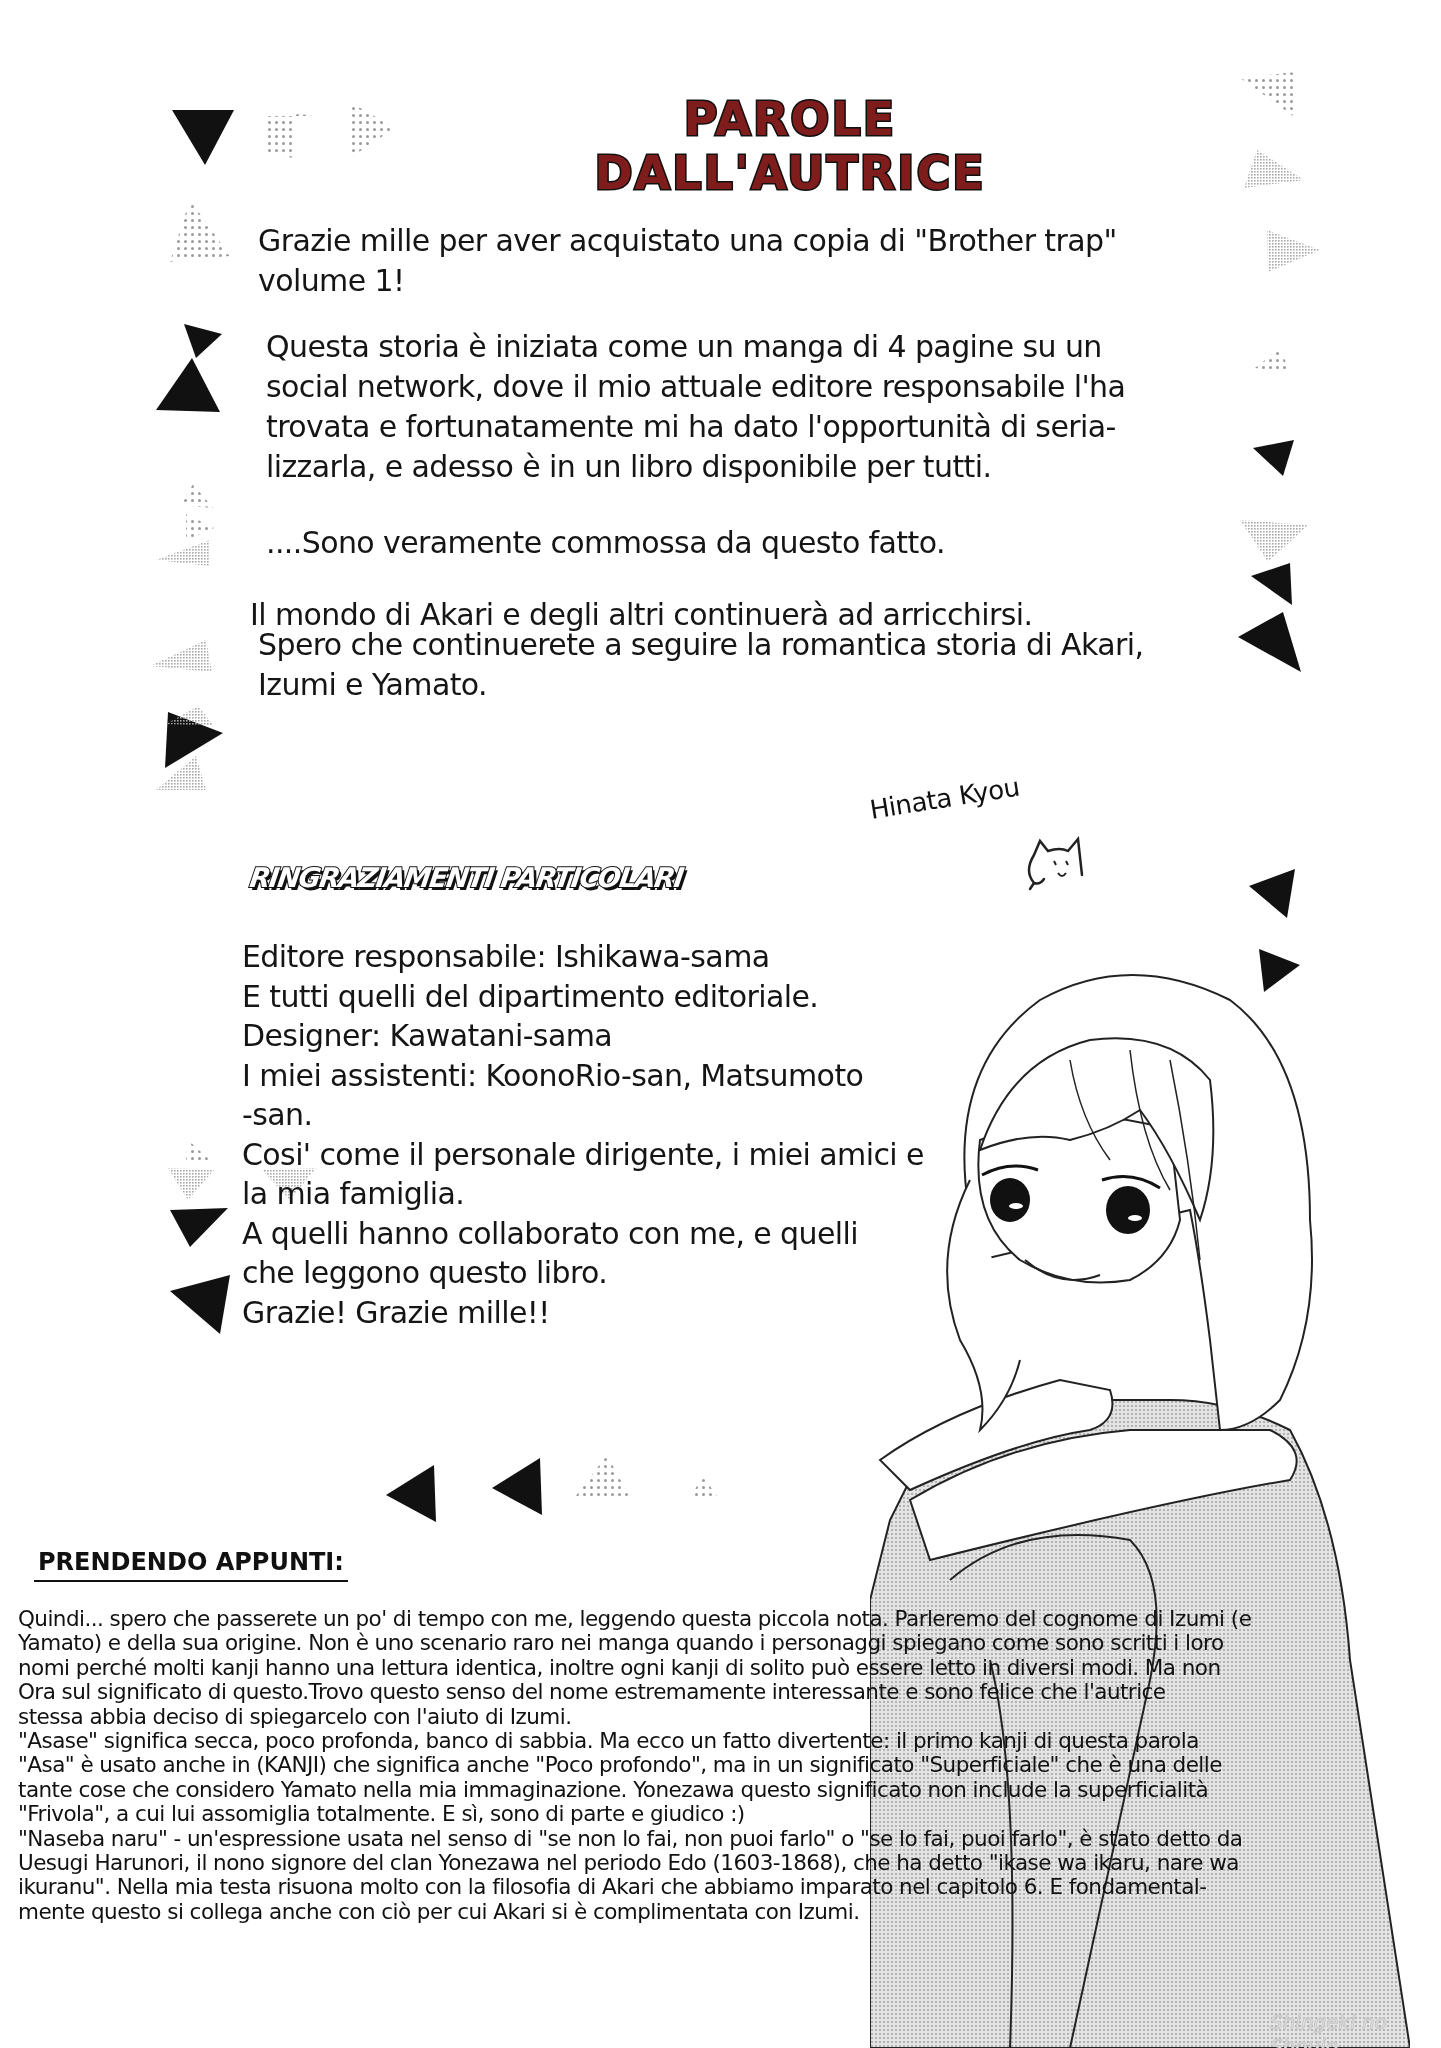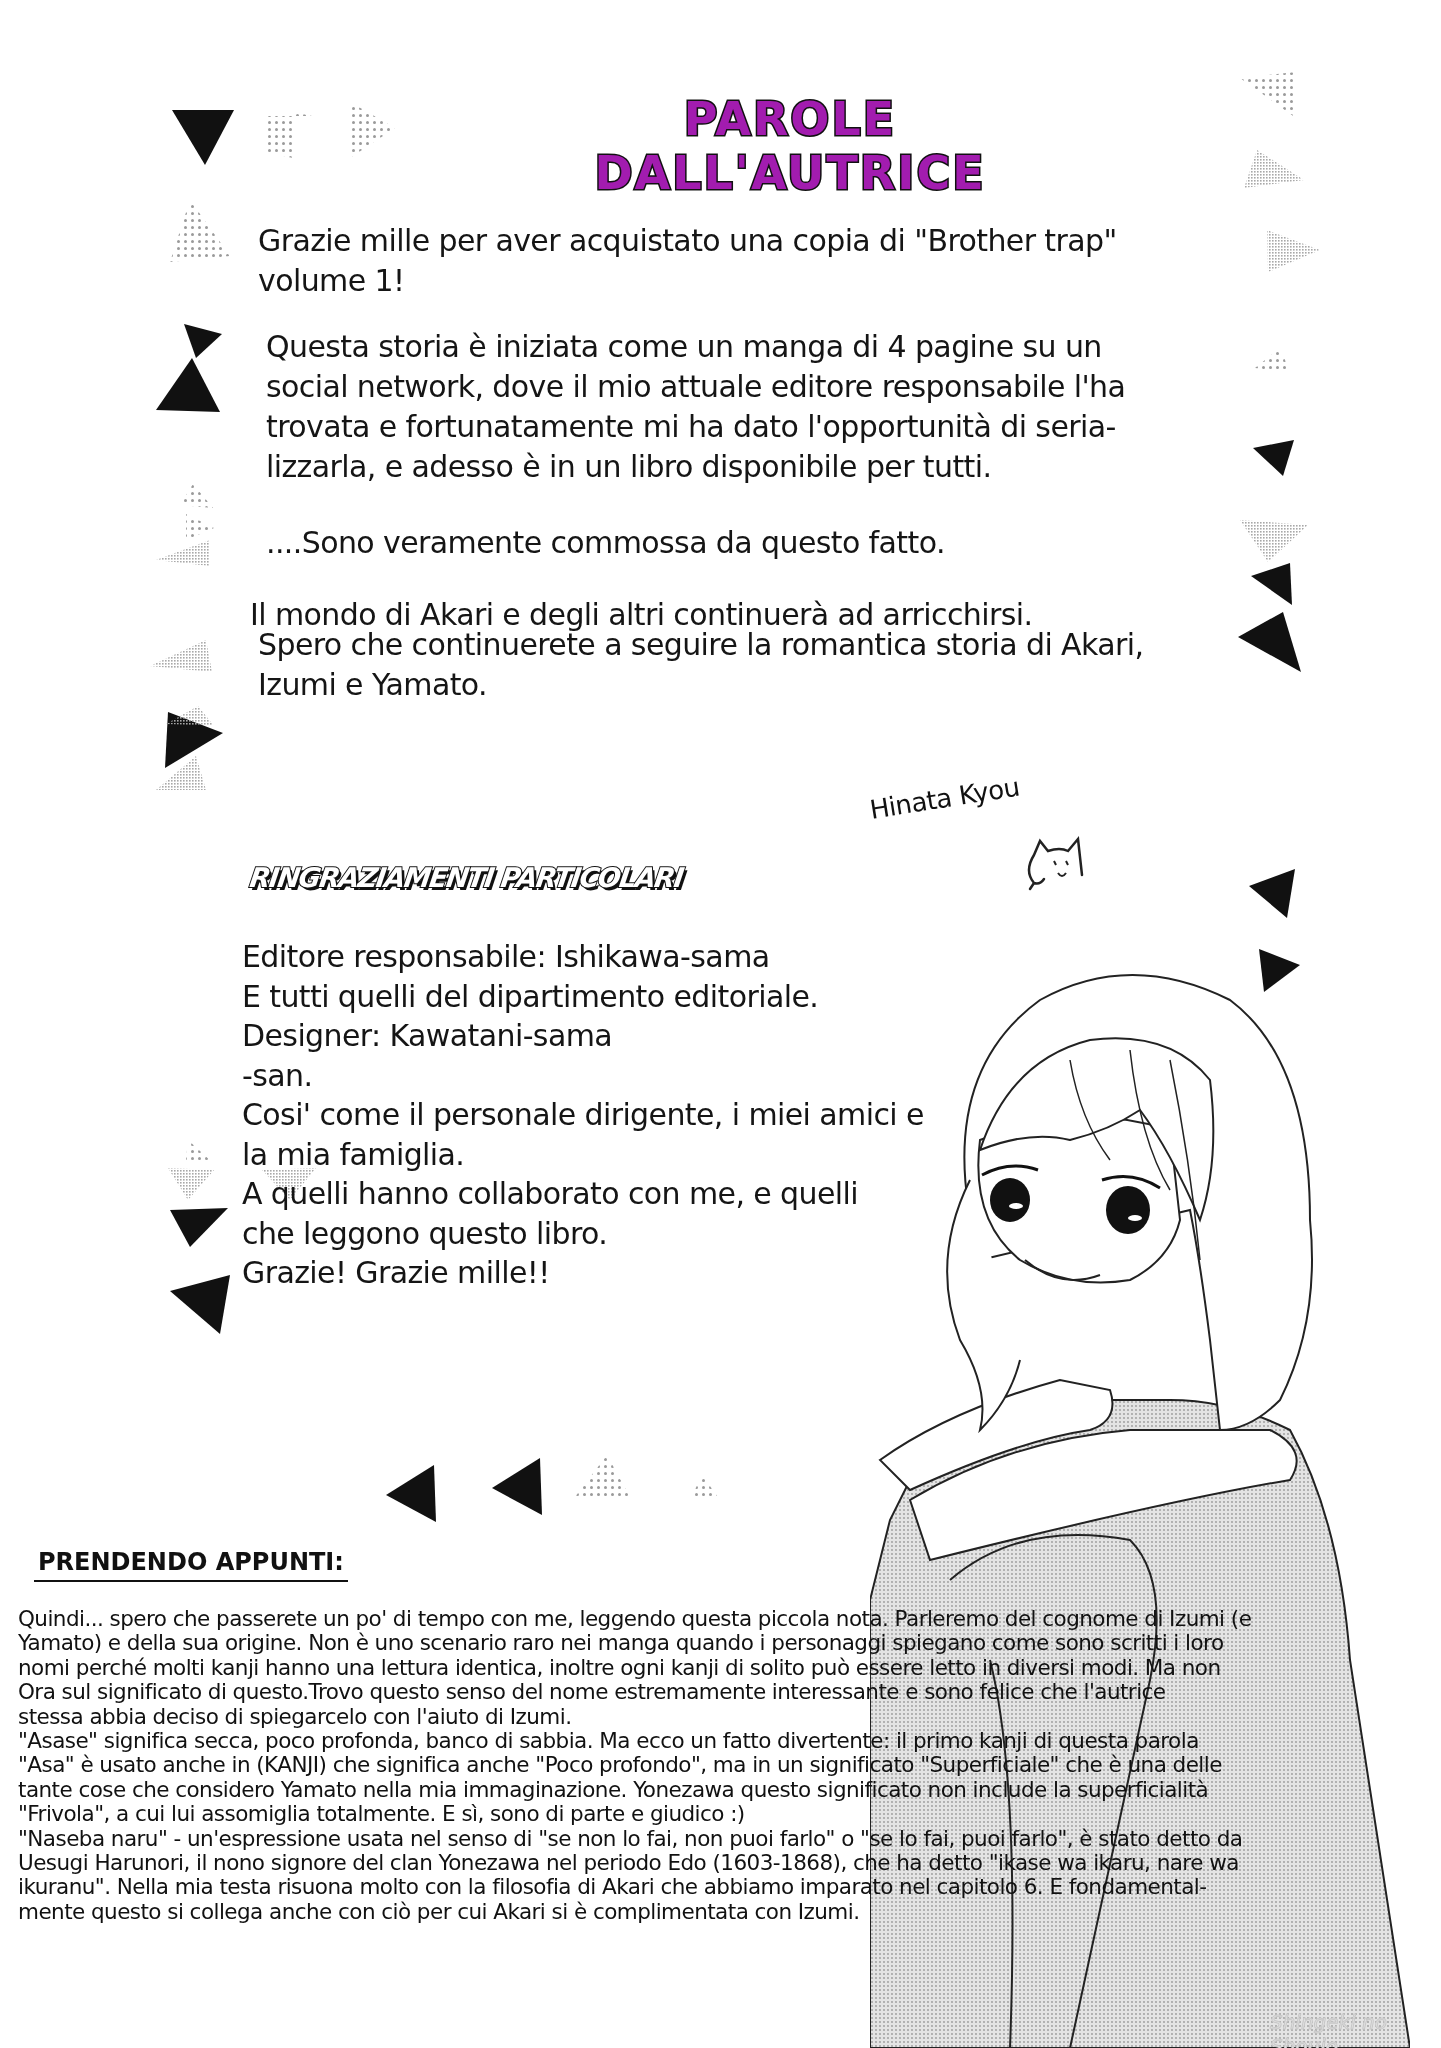--- a/index.html
+++ b/index.html
@@ -3,21 +3,21 @@
   <meta charset="utf-8">
   <style>
     html, body { margin: 0; padding: 0; background: #ffffff; }
     body { width: 1441px; height: 2048px; position: relative; overflow: hidden; font-family: "DejaVu Sans", sans-serif; color: #111; }
     .abs { position: absolute; }
 
     
     .title {
       left: 510px; top: 92px; width: 560px; text-align: center;
       font-family: "DejaVu Sans", sans-serif; font-weight: bold; font-size: 46px; letter-spacing: 2px;
-      color: #a21caf; -webkit-text-stroke: 3px #111; paint-order: stroke fill;
+      color: #7f1d1d; -webkit-text-stroke: 3px #111; paint-order: stroke fill;
       text-shadow: 0 0 0 #111;
     }
 
     .body-text { font-family: "DejaVu Sans", sans-serif; font-size: 30px; line-height: 40px; color: #151515; letter-spacing: -0.6px; margin-top: 11px; }
     .para { white-space: pre-line; }
 
     .sub-heading {
       left: 250px; top: 862px;
       font-family: "DejaVu Sans", sans-serif; font-weight: bold; font-style: italic; font-size: 27px;
       color: #fff; -webkit-text-stroke: 2px #111; paint-order: stroke fill; letter-spacing: -1.5px;
@@ -107,20 +107,21 @@
 <svg class="abs" style="left:1020px; top:835px" width="70" height="70" viewBox="0 0 70 70">
   <path d="M14 20 L20 6 L28 16 Q40 12 48 16 L58 4 L62 40 M14 20 Q4 36 14 48 L10 54 M14 48 Q20 50 24 44" fill="none" stroke="#222" stroke-width="2.5" stroke-linecap="round"></path>
   <path d="M34 26 L36 30 M46 26 L48 30 M38 38 Q42 44 46 38" fill="none" stroke="#222" stroke-width="2"></path>
 </svg>
 
 <div class="abs sub-heading">RINGRAZIAMENTI PARTICOLARI</div>
 <div class="abs body-text thanks">
   <div>Editore responsabile: Ishikawa-sama</div>
   <div>E tutti quelli del dipartimento editoriale.</div>
   <div>Designer: Kawatani-sama</div>
+  <div>I miei assistenti: KoonoRio-san, Matsumoto</div>
   <div>-san.</div>
   <div>Cosi' come il personale dirigente, i miei amici e</div>
   <div>la mia famiglia.</div>
   <div>A quelli hanno collaborato con me, e quelli</div>
   <div>che leggono questo libro.</div>
   <div>Grazie! Grazie mille!!</div>
 </div>
 
 <svg class="abs illustration" viewBox="0 0 540 1088">
   <defs>

